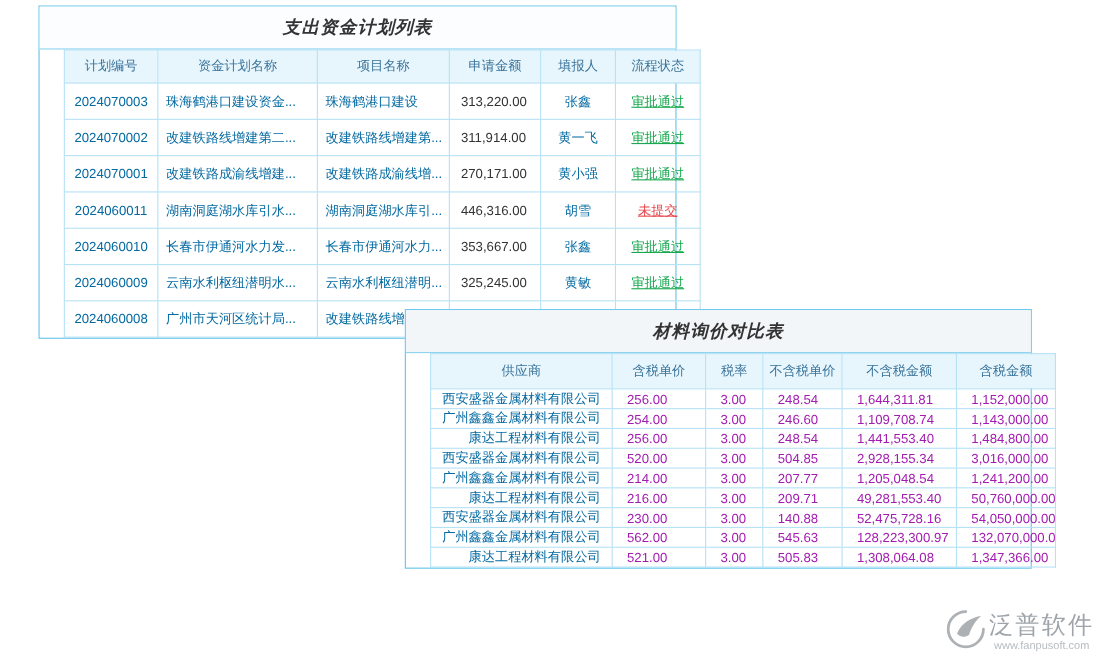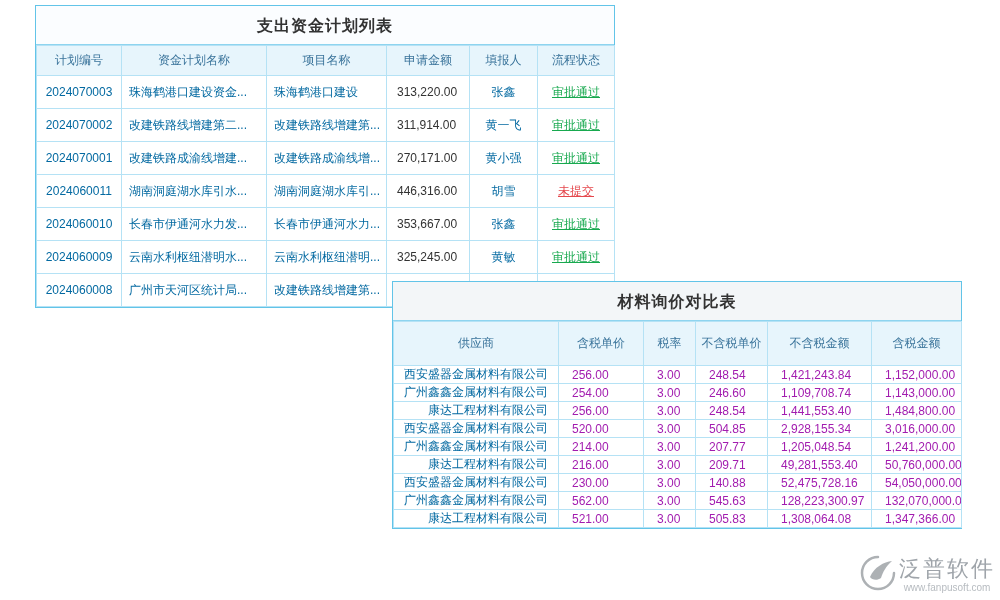--- a/index.html
+++ b/index.html
@@ -2,36 +2,36 @@
 <html><head>
 <meta charset="utf-8">
 <style>
   * { margin:0; padding:0; box-sizing:border-box; }
   html,body { width:1000px; height:600px; background:#ffffff; overflow:hidden;
     font-family:"Liberation Sans","DejaVu Sans",sans-serif; }
   .stage { position:relative; width:1000px; height:600px; background:#fff; }
 
   .panel { position:absolute; background:#fff; border:1px solid #62c4e8; }
   .plan-panel { left:35px; top:5px; width:580px; z-index:1; }
-  .material-panel { left:392px; top:281px; width:570px; z-index:10; }
+  .material-panel { left:368px; top:281px; width:570px; z-index:10; }
 
   .panel-title { height:39px; line-height:39px; text-align:center; font-size:16px;
-    font-weight:bold; color:#333; border-bottom:1px solid #8ed4ef; letter-spacing:1px; }
+    font-weight:bold; color:#333; border-bottom:1px solid #8ed4ef; letter-spacing:1px;font-style:italic; }
   .plan-panel .panel-title { background:#fbfdff; }
   .material-panel .panel-title { background:#f3f6f8; }
 
-  table.grid { width:100%; border-collapse:collapse; table-layout:fixed; }
+  table.grid { width:100%; border-collapse:collapse; table-layout:fixed;margin-left:22px; }
   .grid th, .grid td { border:1px solid #b5e2f5; font-size:12px;
     overflow:hidden; white-space:nowrap; vertical-align:middle; }
   .grid th { background:#e7f5fc; color:#39739a; font-weight:normal; text-align:center;
     line-height:1.3; white-space:normal; padding:0 4px; }
 
   .plan-grid th { height:30px; }
   .plan-grid td { height:33px; }
-  .mat-grid th { height:44px; }
+  .mat-grid th { height:32px; }
   .mat-grid td { height:14px; }
 
   .link { color:#0369a1; cursor:pointer; }
   td.c-id, td.c-person, td.c-status { text-align:center; }
   td.c-name, td.c-proj { text-align:left; padding:0 7px; }
   td.c-amt { padding:0 10px; color:#333; }
 
   .mat-grid td.c-supplier { text-align:right; padding:0 10px; }
   .mat-grid td.num { text-align:left; padding:0 13px; color:#a21caf; }
 
@@ -160,21 +160,21 @@
           <th>含税金额</th>
         </tr>
       </thead>
       <tbody>
 
           <tr>
             <td class="c-supplier"><span class="link">西安盛器金属材料有限公司</span></td>
             <td class="num">256.00</td>
             <td class="num">3.00</td>
             <td class="num">248.54</td>
-            <td class="num">1,421,243.84</td>
+            <td class="num">1,644,311.81</td>
             <td class="num">1,152,000.00</td>
           </tr>
 
           <tr>
             <td class="c-supplier"><span class="link">广州鑫鑫金属材料有限公司</span></td>
             <td class="num">254.00</td>
             <td class="num">3.00</td>
             <td class="num">246.60</td>
             <td class="num">1,109,708.74</td>
             <td class="num">1,143,000.00</td>

